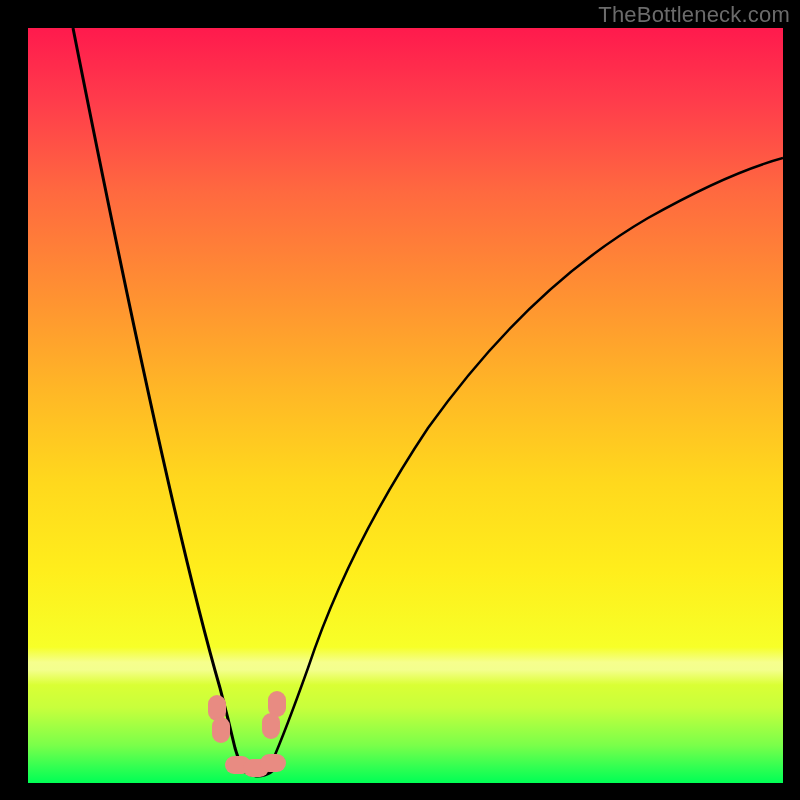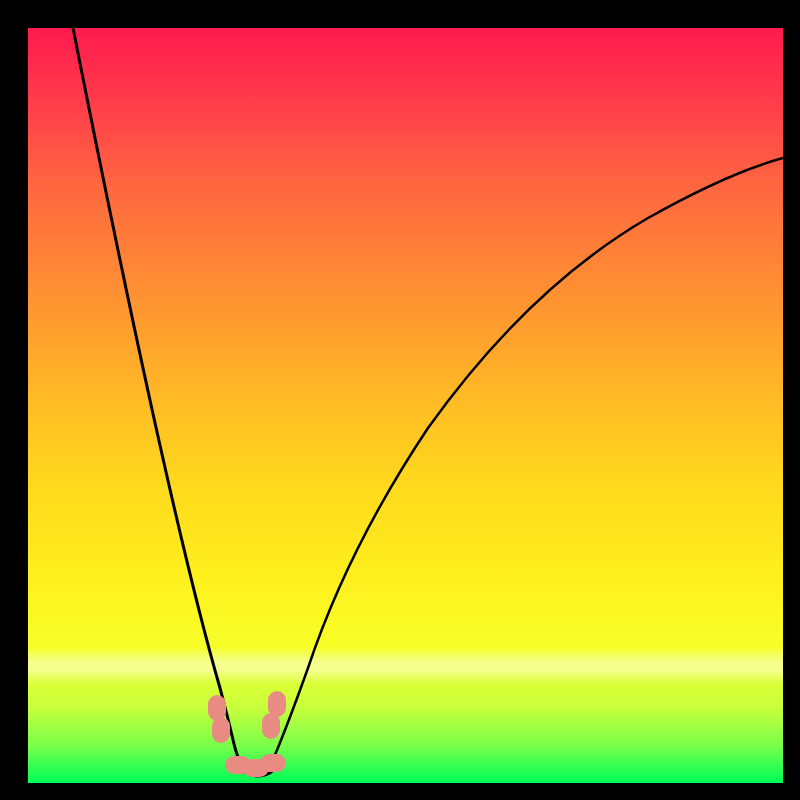--- a/index.html
+++ b/index.html
@@ -80,20 +80,21 @@
   }
   .node.h {
     width: 26px;
     height: 18px;
   }
 </style>
 </head>
 <body>
 
 <div class="stage">
+  <div class="branding">TheBottleneck.com</div>
 
   <div class="plot">
     <svg class="curves" viewBox="0 0 755 755" preserveAspectRatio="none">
       <path d="M 45 0
                Q 140 480 192 660
                Q 200 690 207 720
                Q 212 738 220 745
                " fill="none" stroke="#000" stroke-width="3"></path>
       <path d="M 205 730
                Q 215 748 230 748

